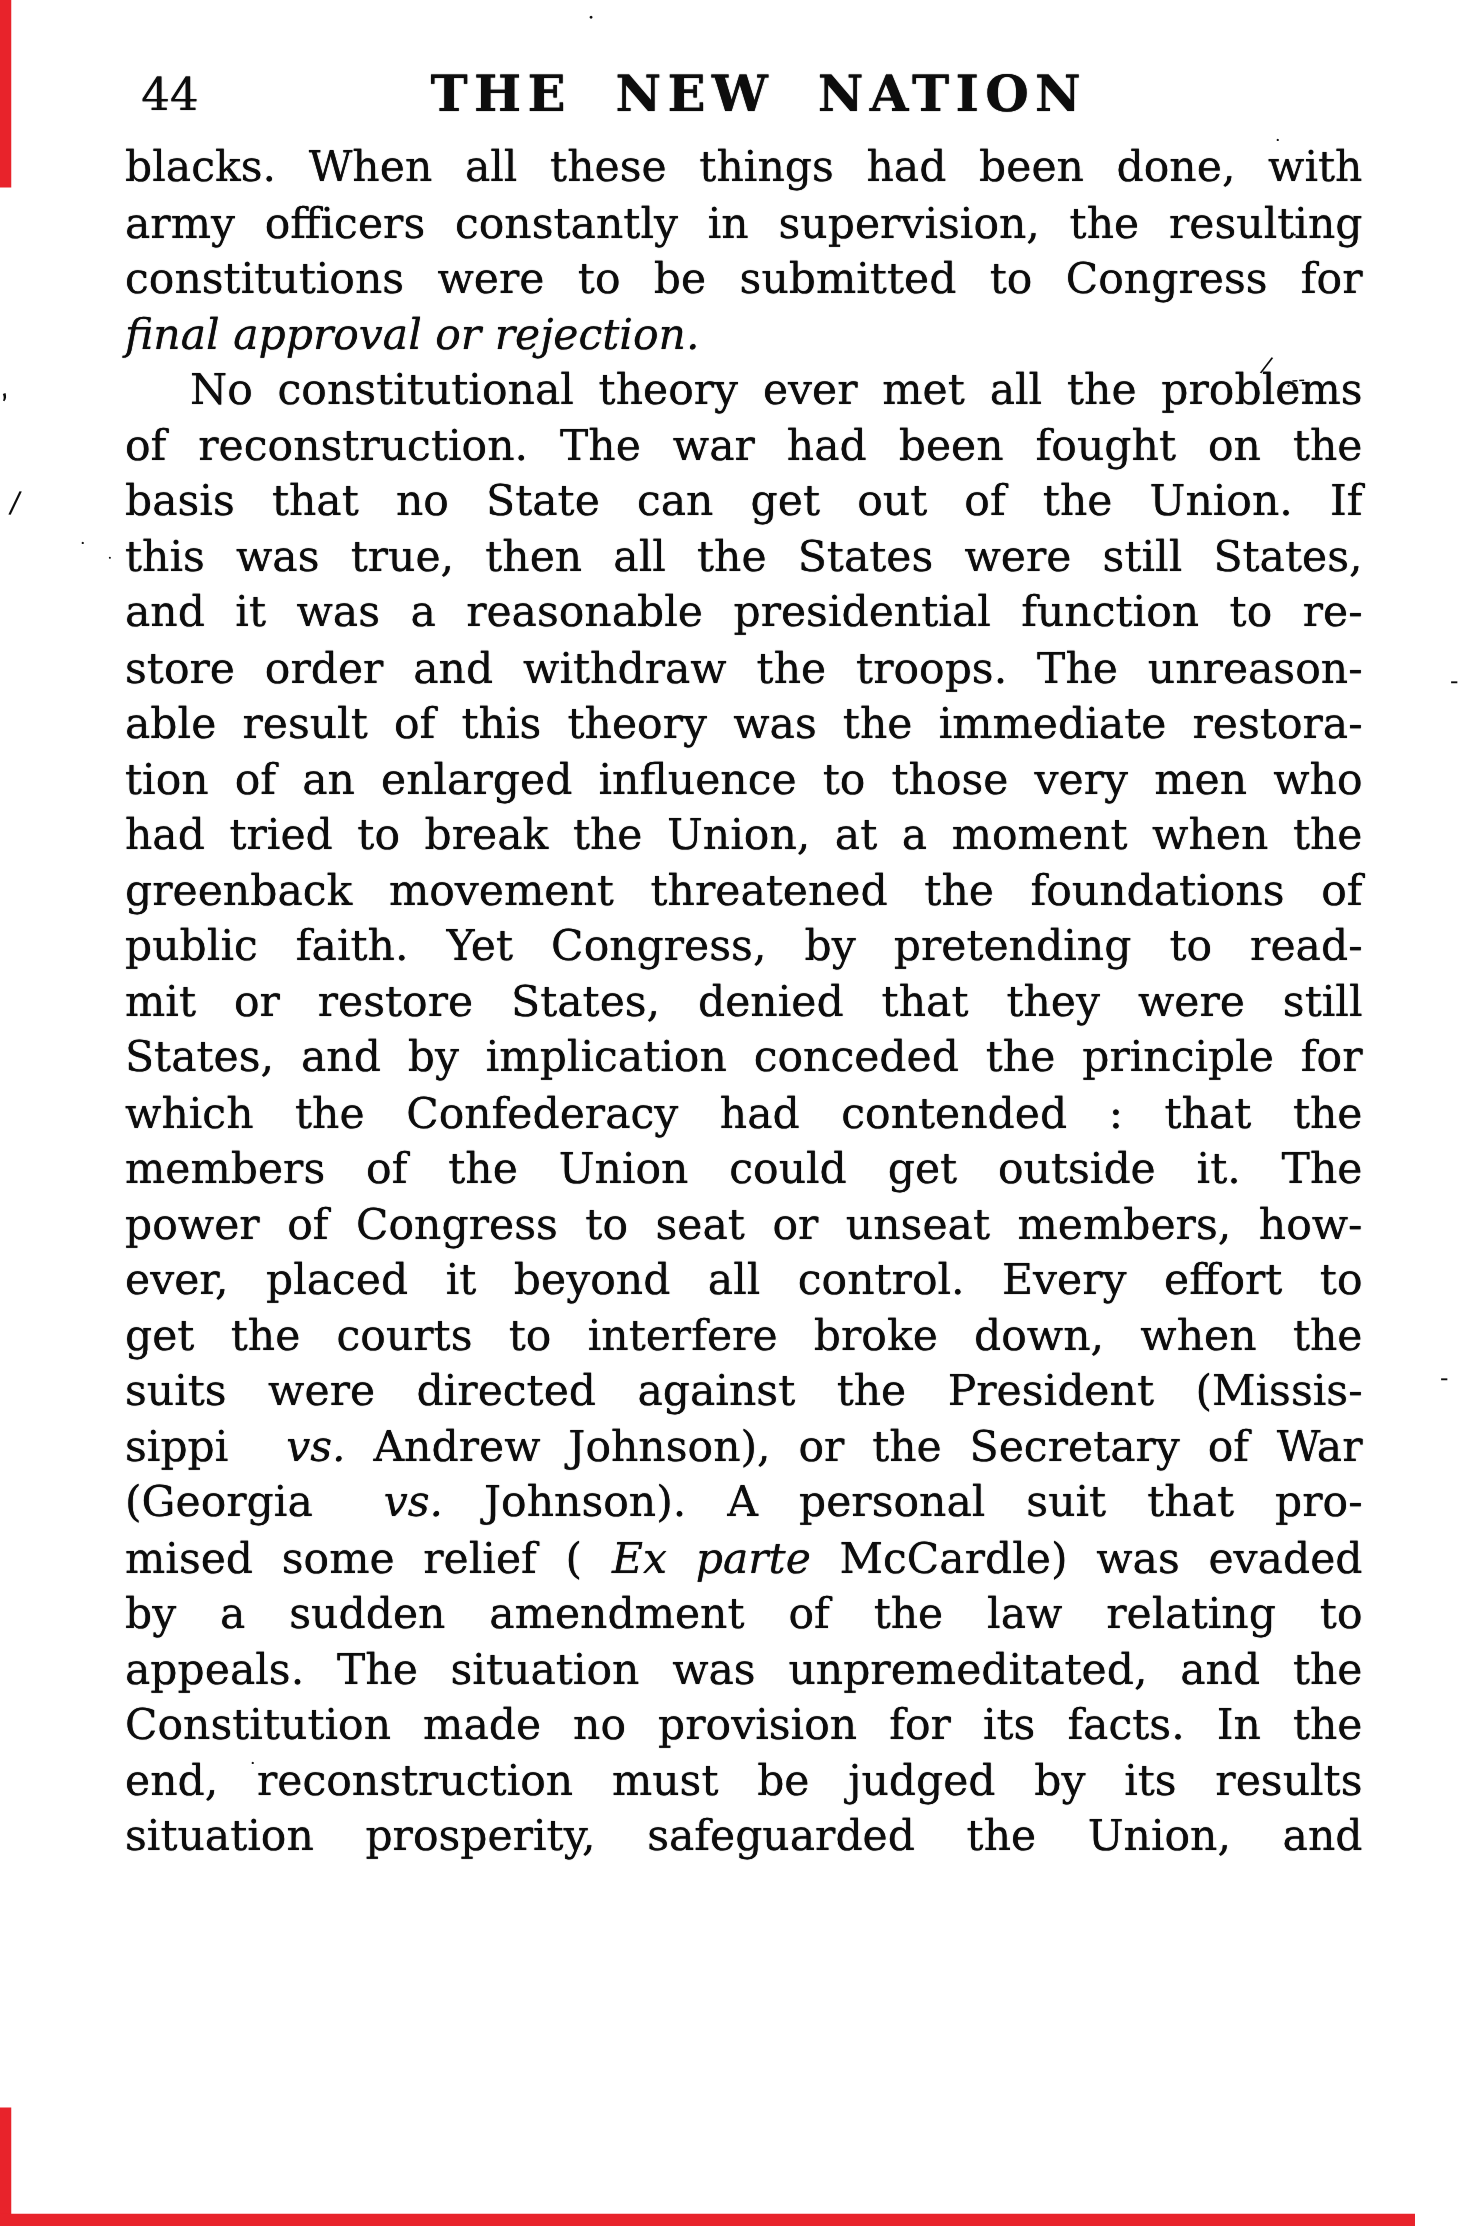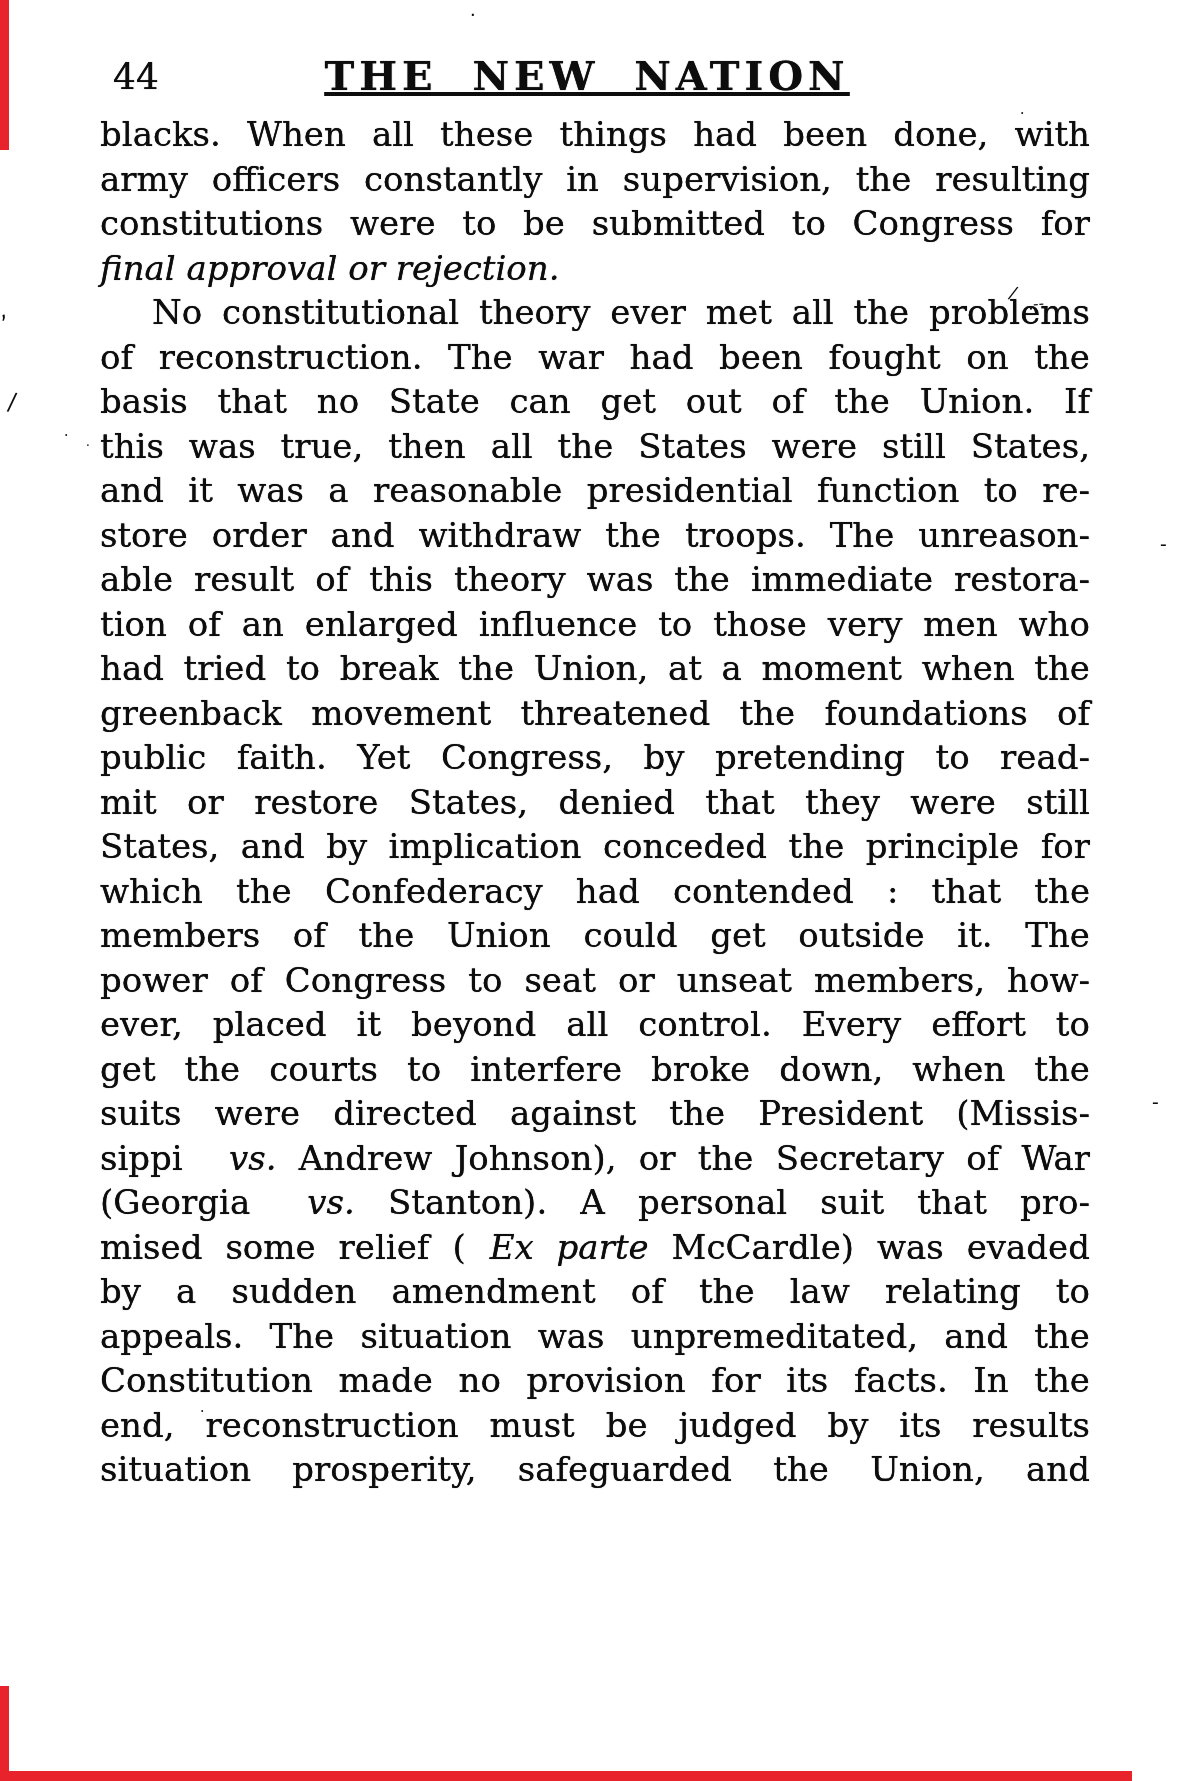--- a/index.html
+++ b/index.html
@@ -10,25 +10,24 @@
     color:var(--ink,#0d0d0d);
     font-family:"DejaVu Serif","Liberation Serif",serif;
   }
   .page-number{
     position:absolute;left:100px;top:56px;
     font-size:36px;font-weight:normal;
     text-shadow:0 0 0.7px currentColor;
     margin-left:13px;
   }
   .running-title{
-    position:absolute;left:92px;top:52px;width:990px;
+    position:absolute;left:112px;top:52px;width:990px;
     text-align:center;font-size:40px;font-weight:bold;
     letter-spacing:5px;word-spacing:16px;
     text-shadow:0 0 0.8px currentColor;
-    text-decoration:underline;
   }
   .body-text{
     position:absolute;left:100px;top:112px;width:990px;
   }
   .line{
     font-size:34px;line-height:44.5px;
     text-align:justify;text-align-last:justify;
     text-shadow:0 0 0.7px currentColor;
   }
   .line.para-end{text-align-last:left;font-style:italic;}
@@ -67,21 +66,21 @@
       <div class="line"><span>public faith. Yet Congress, by pretending to read-</span></div>
       <div class="line"><span>mit or restore States, denied that they were still</span></div>
       <div class="line"><span>States, and by implication conceded the principle for</span></div>
       <div class="line"><span>which the Confederacy had contended : that the</span></div>
       <div class="line"><span>members of the Union could get outside it. The</span></div>
       <div class="line"><span>power of Congress to seat or unseat members, how-</span></div>
       <div class="line"><span>ever, placed it beyond all control. Every effort to</span></div>
       <div class="line"><span>get the courts to interfere broke down, when the</span></div>
       <div class="line"><span>suits were directed against the President (Missis-</span></div>
       <div class="line"><span>sippi </span><em>vs.</em><span> Andrew Johnson), or the Secretary of War</span></div>
-      <div class="line"><span>(Georgia </span><em>vs.</em><span> Stanton). A personal suit that pro-</span></div>
+      <div class="line"><span>(Georgia </span><em>vs.</em><span> Johnson). A personal suit that pro-</span></div>
       <div class="line"><span>mised some relief (</span><em>Ex parte</em><span> McCardle) was evaded</span></div>
       <div class="line"><span>by a sudden amendment of the law relating to</span></div>
       <div class="line"><span>appeals. The situation was unpremeditated, and the</span></div>
       <div class="line"><span>Constitution made no provision for its facts. In the</span></div>
       <div class="line"><span>end, reconstruction must be judged by its results</span></div>
       <div class="line"><span>situation prosperity, safeguarded the Union, and</span></div>
     </div>
 
   <div class="edge-mark edge-left-top"></div>
   <div class="edge-mark edge-left-bottom"></div>

